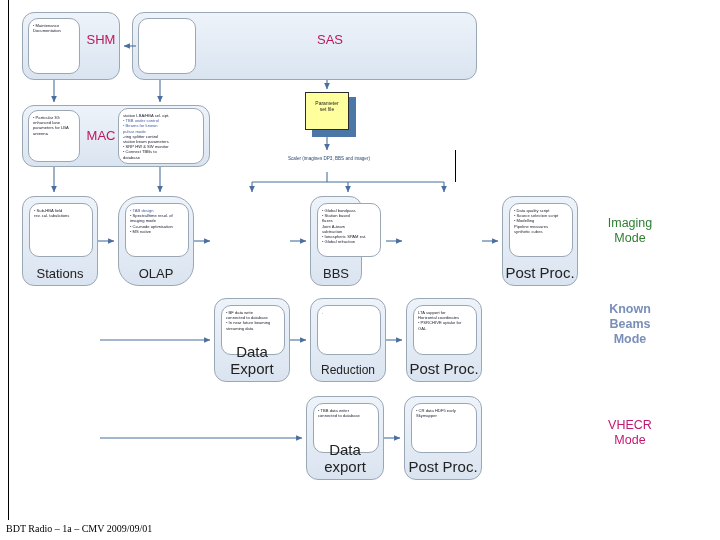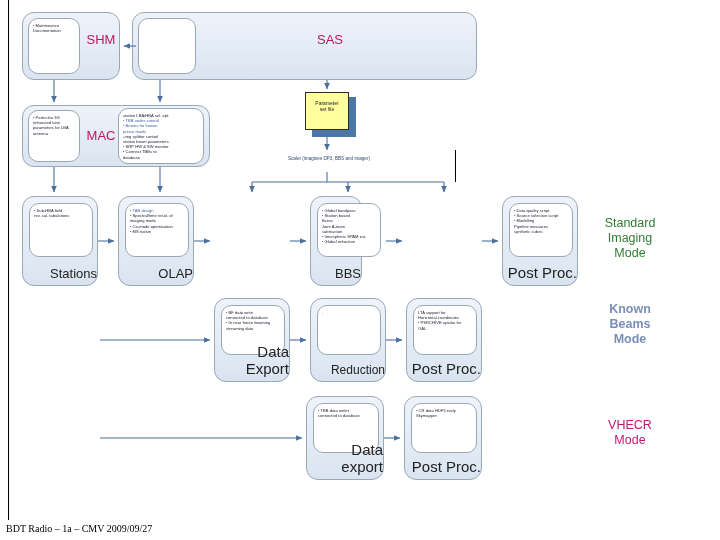--- a/index.html
+++ b/index.html
@@ -36,21 +36,21 @@
     letter-spacing:.02px;
     word-break:break-word;
   }
   .bul div{white-space:normal;}
   .bul .b2{color:#3f5fa0;}
 
   
   .stagelabel{
     position:absolute;
     left:0;right:0;bottom:4px;
-    text-align:right;
+    text-align:center;
     font-size:13px;
     color:#222;
   }
   .stagelabel.sm{font-size:12px;}
   .stagelabel.xs{font-size:15px;}
 
   
   .banner{
     position:absolute;
     text-align:center;
@@ -171,21 +171,21 @@
   <div class="rbox" style="left:22px;top:196px;width:76px;height:90px;">
     <div class="rbox plain" style="left:6px;top:6px;width:64px;height:54px;">
       <div class="bul">
         <div>• Sub-HBA field</div>
         <div>   rev. cal. tabulations</div>
       </div>
     </div>
     <div class="stagelabel">Stations</div>
   </div>
 
-  <div class="rbox" style="left:118px;top:196px;width:76px;height:90px;">
+  <div class="rbox" style="left:118px;top:196px;width:76px;height:90px;border-radius:21px;">
     <div class="rbox plain" style="left:6px;top:6px;width:64px;height:54px;">
       <div class="bul">
         <div class="b2">• TAB design</div>
         <div>• Spectral/time resol. of</div>
         <div>  imaging mode</div>
         <div>• Co-mode optimisation</div>
         <div>• MS native</div>
       </div>
     </div>
     <div class="stagelabel">OLAP</div>
@@ -215,21 +215,20 @@
         <div>• Source selection script</div>
         <div>• Modelling</div>
         <div>  Pipeline measures</div>
         <div>  synthetic cubes</div>
       </div>
     </div>
     <div class="stagelabel xs">Post Proc.</div>
   </div>
 
   <div class="mode green" style="left:570px;top:216px;">
-    <div>Standard</div>
     <div>Imaging</div>
     <div>Mode</div>
   </div>
 
   <div class="rbox" style="left:214px;top:298px;width:76px;height:84px;">
     <div class="rbox plain" style="left:6px;top:6px;width:64px;height:50px;">
       <div class="bul">
         <div>• BF data write</div>
         <div>  connected to database</div>
         <div>• In near future beaming</div>
@@ -334,14 +333,14 @@
       <path d="M290,340 L306,340"></path>
       <path d="M386,340 L402,340"></path>
 
       <path d="M100,438 L302,438"></path>
       <path d="M384,438 L400,438"></path>
     </g>
   </svg>
 
   <div class="vrule" style="left:8px;top:0px;height:520px;"></div>
 
-  <div class="footer">BDT Radio – 1a – CMV 2009/09/27</div>
+  <div class="footer">BDT Radio – 1a – CMV 2009/09/01</div>
 </div>
 
 </body></html>

